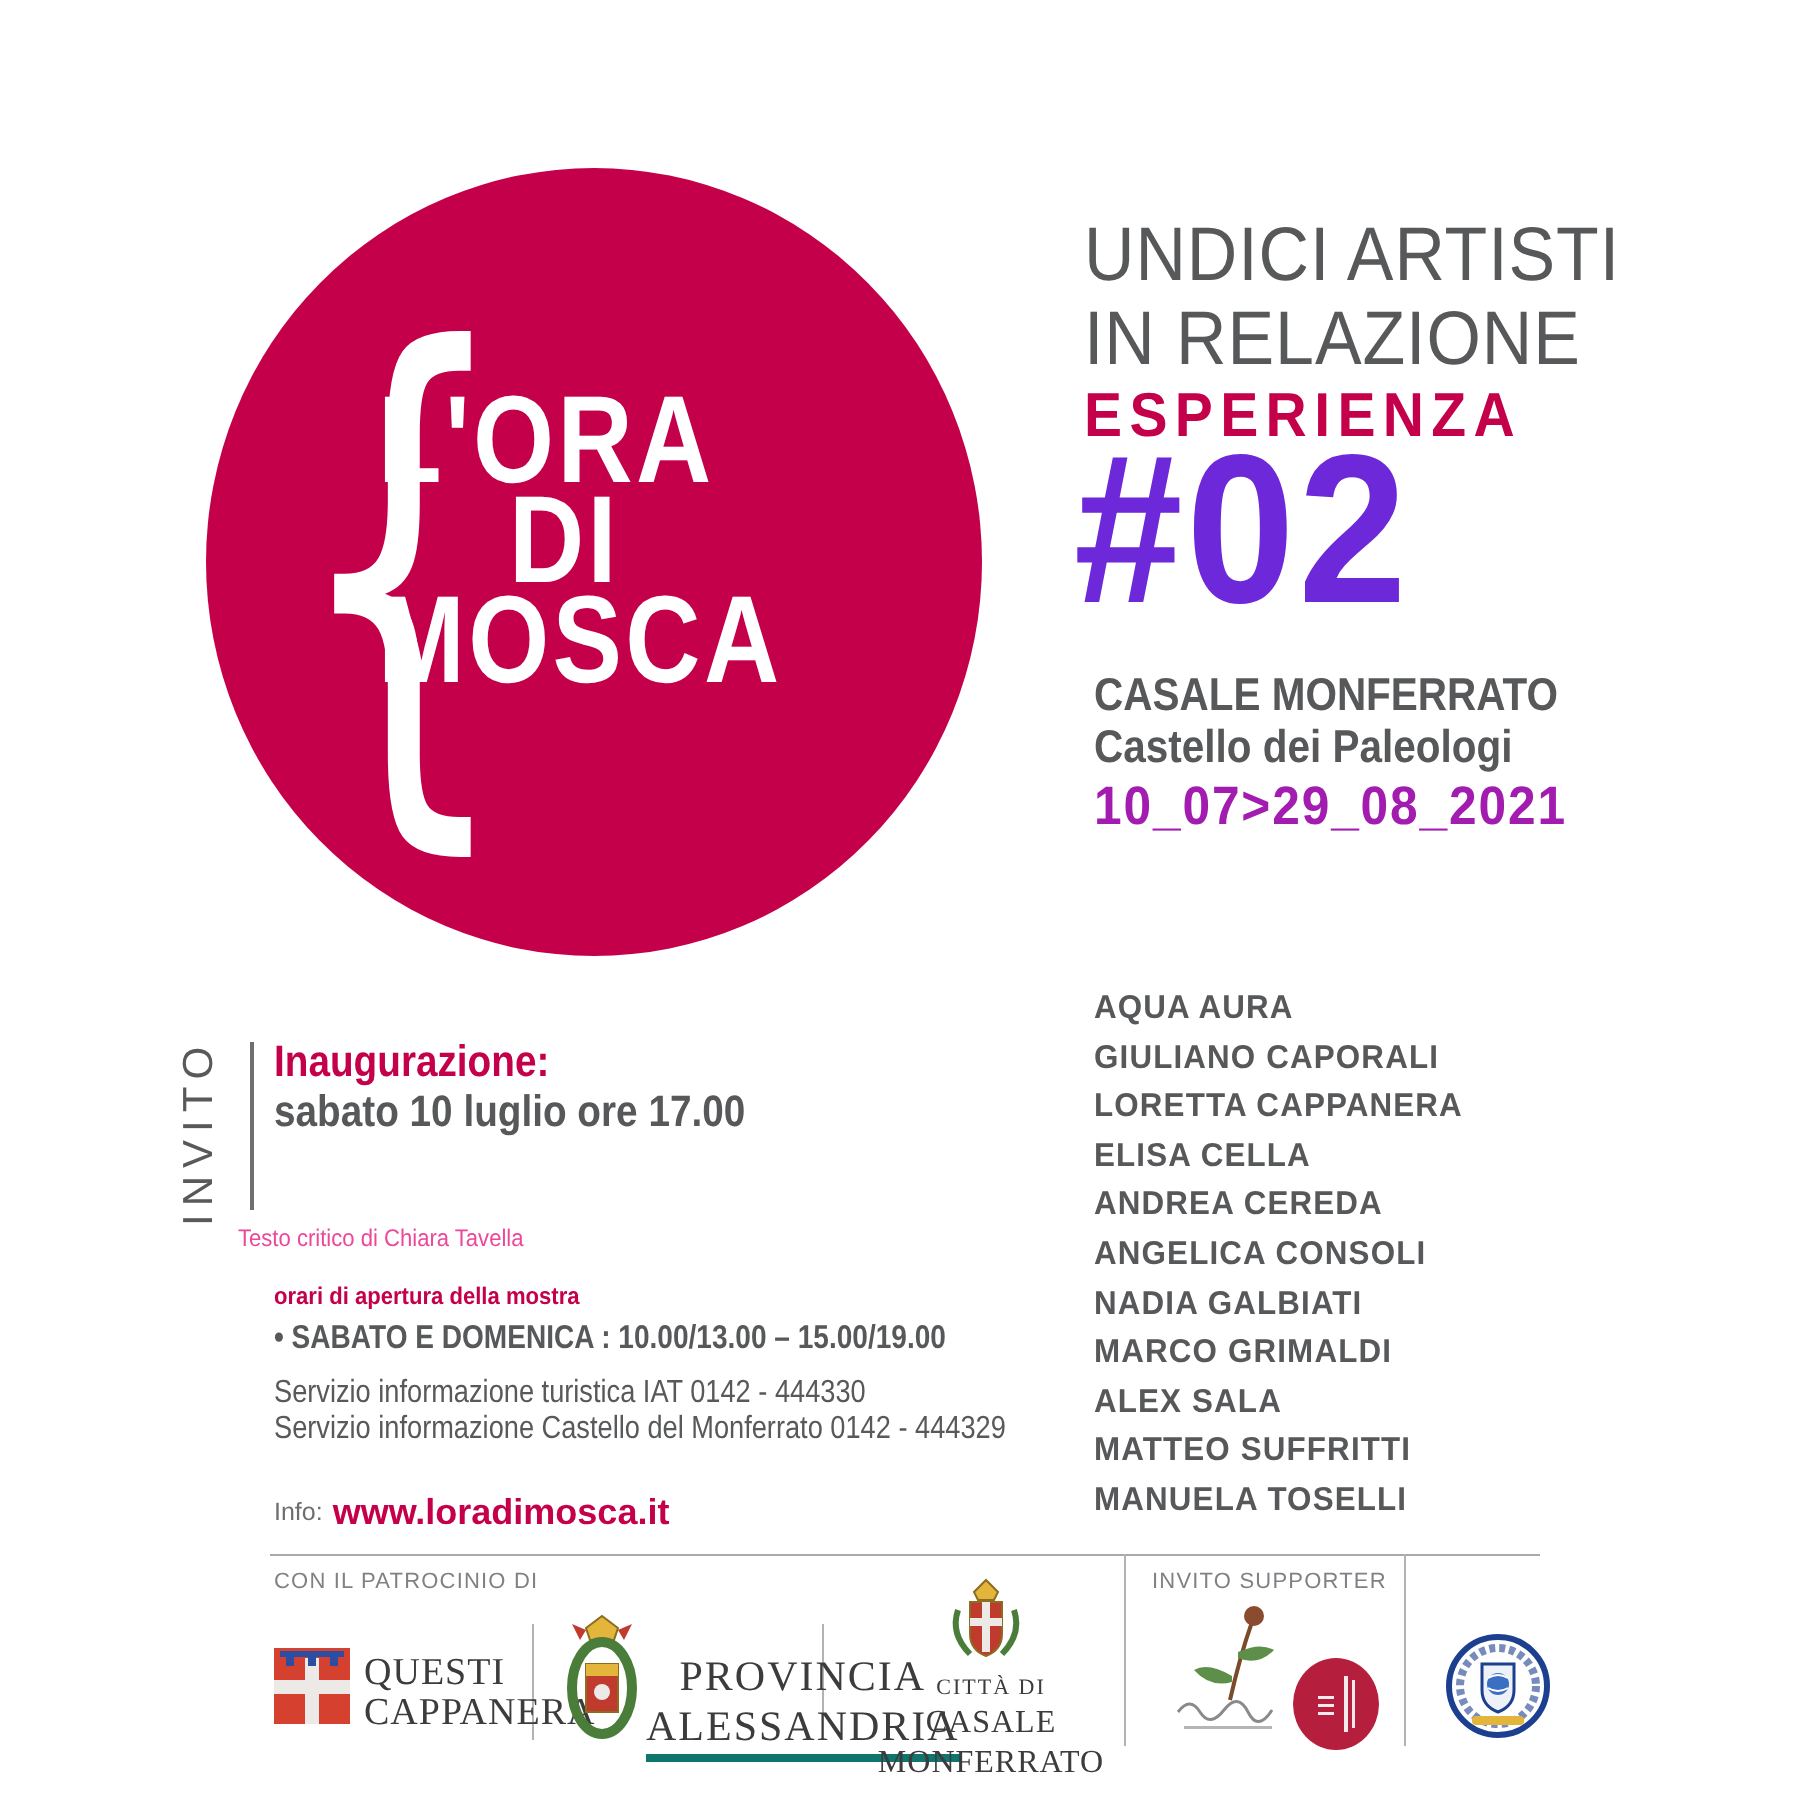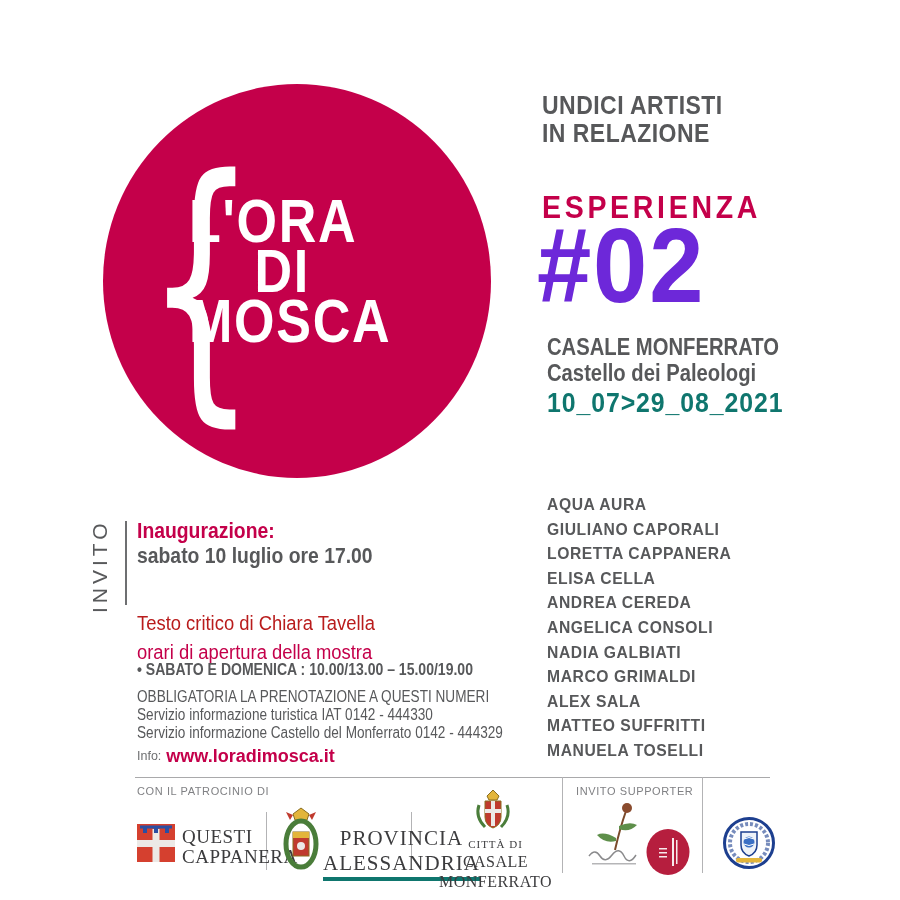--- a/index.html
+++ b/index.html
@@ -15,37 +15,37 @@
   
   .logo-circle{left:103px;top:84px;width:388px;height:394px;border-radius:50%;background:#C4004A;}
   .brace{position:absolute;left:42px;top:58px;color:#fff;font-family:"DejaVu Sans",sans-serif;
          font-size:285px;line-height:1;font-weight:400;transform:scaleX(.62);transform-origin:0 0;}
   .logo-text{position:absolute;left:86px;top:112px;color:#fff;font-weight:bold;
              font-size:62px;line-height:.81;letter-spacing:2px;}
   .logo-text .ln{transform:scaleX(.84);transform-origin:0 0;white-space:nowrap;}
   .logo-text .ln2{padding-left:78px;}
 
   
-  .subtitle{left:542px;top:92px;font-size:25px;font-weight:bold;color:#57585A;line-height:1.1;letter-spacing:.5px;}
+  .subtitle{left:542px;top:108px;font-size:38px;font-weight:normal;color:#57585A;line-height:1.1;letter-spacing:.5px;}
   .series{left:542px;top:190px;font-size:31px;font-weight:bold;color:#C4004A;letter-spacing:4px;}
   .edition{left:537px;top:212px;font-size:106px;font-weight:bold;color:#6d28d9;line-height:1;letter-spacing:2px;}
   .venue{left:547px;top:334px;font-size:23px;font-weight:bold;color:#57585A;line-height:1.14;}
-  .dates{left:547px;top:388px;font-size:27px;font-weight:bold;color:#0f766e;letter-spacing:1px;}
+  .dates{left:547px;top:388px;font-size:27px;font-weight:bold;color:#a21caf;letter-spacing:1px;}
 
   
   .invito{left:88px;top:521px;height:92px;writing-mode:vertical-rl;transform:rotate(180deg);
           font-size:21px;letter-spacing:4px;color:#58595B;}
   .invito-line{left:125px;top:521px;width:2px;height:84px;background:#6e6f71;}
 
   
   .opening{left:137px;top:519px;font-size:22px;font-weight:bold;line-height:1.12;}
   .opening .t{color:#C4004A;}
   .opening .d{color:#57585A;}
-  .critic{left:137px;top:612px;font-size:20px;color:#b91c1c;}
-  .hours-title{left:137px;top:641px;font-size:20px;font-weight:normal;color:#C4004A;}
+  .critic{left:119px;top:612px;font-size:12px;color:#ec4899;}
+  .hours-title{left:137px;top:641px;font-size:12px;font-weight:bold;color:#C4004A;}
   .hours-sched{left:137px;top:660px;font-size:16.5px;font-weight:bold;color:#57585A;}
   .booking{left:137px;top:688px;font-size:16px;color:#58595B;line-height:1.14;}
   .info-row{left:137px;top:746px;}
   .info-label{font-size:12.5px;color:#6d6e70;vertical-align:2px;}
   .info-link{font-size:18px;font-weight:bold;color:#C4004A;text-decoration:none;margin-left:5px;}
 
   
   .artists{left:547px;top:492px;font-size:16.5px;font-weight:bold;color:#57585A;letter-spacing:.6px;}
   .artists .a{height:24.6px;line-height:24.6px;transform:scaleX(.95);transform-origin:0 0;white-space:nowrap;}
 
@@ -106,21 +106,20 @@
   </div>
 
   <div class="abs hours-title">
     <span class="cond92">orari di apertura della mostra</span>
   </div>
   <div class="abs hours-sched">
     <span class="cond85">• SABATO E DOMENICA : 10.00/13.00 – 15.00/19.00</span>
   </div>
 
   <div class="abs booking">
-    <div><span class="cond85">OBBLIGATORIA LA PRENOTAZIONE A QUESTI NUMERI</span></div>
     <div><span class="cond85">Servizio informazione turistica IAT 0142 - 444330</span></div>
     <div><span class="cond85">Servizio informazione Castello del Monferrato 0142 - 444329</span></div>
   </div>
 
   <div class="abs artists">
     <div class="a">AQUA AURA</div>
     <div class="a">GIULIANO CAPORALI</div>
     <div class="a">LORETTA CAPPANERA</div>
     <div class="a">ELISA CELLA</div>
     <div class="a">ANDREA CEREDA</div>

